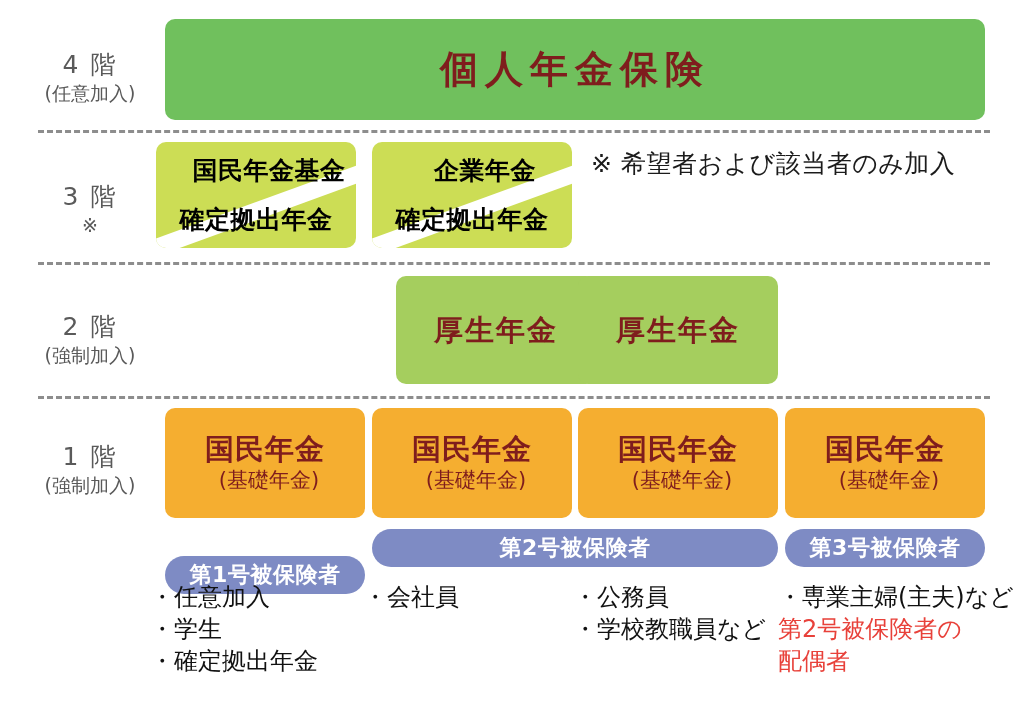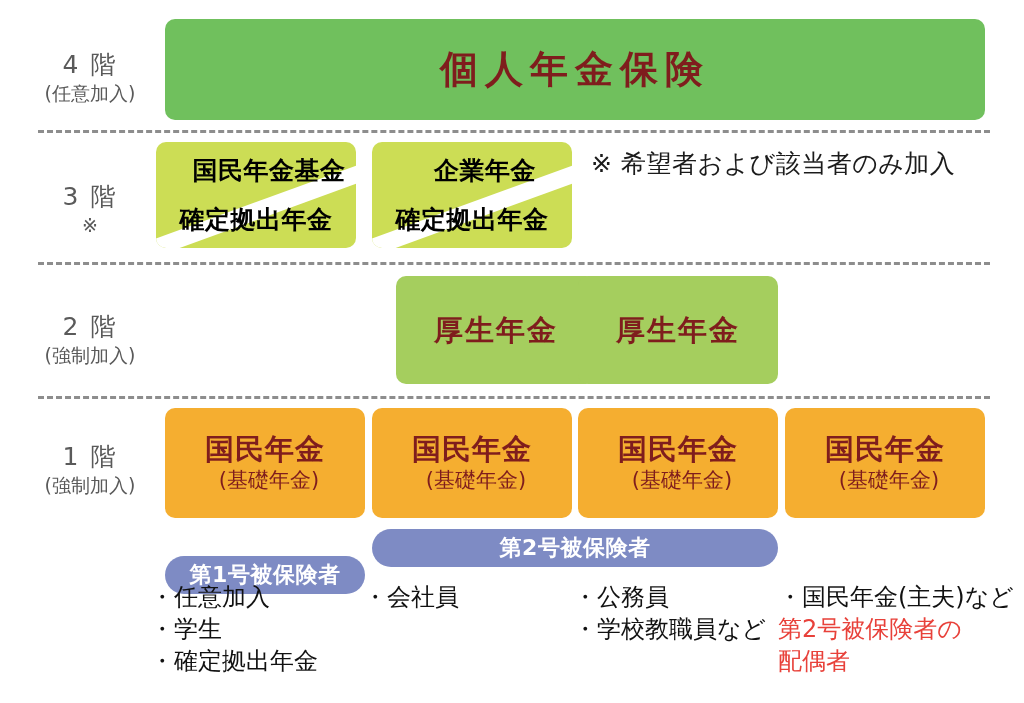--- a/index.html
+++ b/index.html
@@ -215,32 +215,33 @@
     <span class="bx-main">国民年金</span>
     <span class="bx-sub">(基礎年金)</span>
   </div>
   <div class="box t1-box" id="t1-box-4">
     <span class="bx-main">国民年金</span>
     <span class="bx-sub">(基礎年金)</span>
   </div>
 
   <div class="pill" id="pill-1">第1号被保険者</div>
   <div class="pill" id="pill-2">第2号被保険者</div>
+  <div class="pill" id="pill-3">第3号被保険者</div>
 
   <div class="bullets" id="bul-1">
     <div class="b-line">・任意加入</div>
     <div class="b-line">・学生</div>
     <div class="b-line">・確定拠出年金</div>
   </div>
   <div class="bullets" id="bul-2">
     <div class="b-line">・会社員</div>
   </div>
   <div class="bullets" id="bul-3">
     <div class="b-line">・公務員</div>
     <div class="b-line">・学校教職員など</div>
   </div>
   <div class="bullets" id="bul-4">
-    <div class="b-line">・国民年金(主夫)など</div>
+    <div class="b-line">・専業主婦(主夫)など</div>
     <div class="b-line b-red">第2号被保険者の</div>
     <div class="b-line b-red">配偶者</div>
   </div>
 
 </div>
 
 </body></html>

